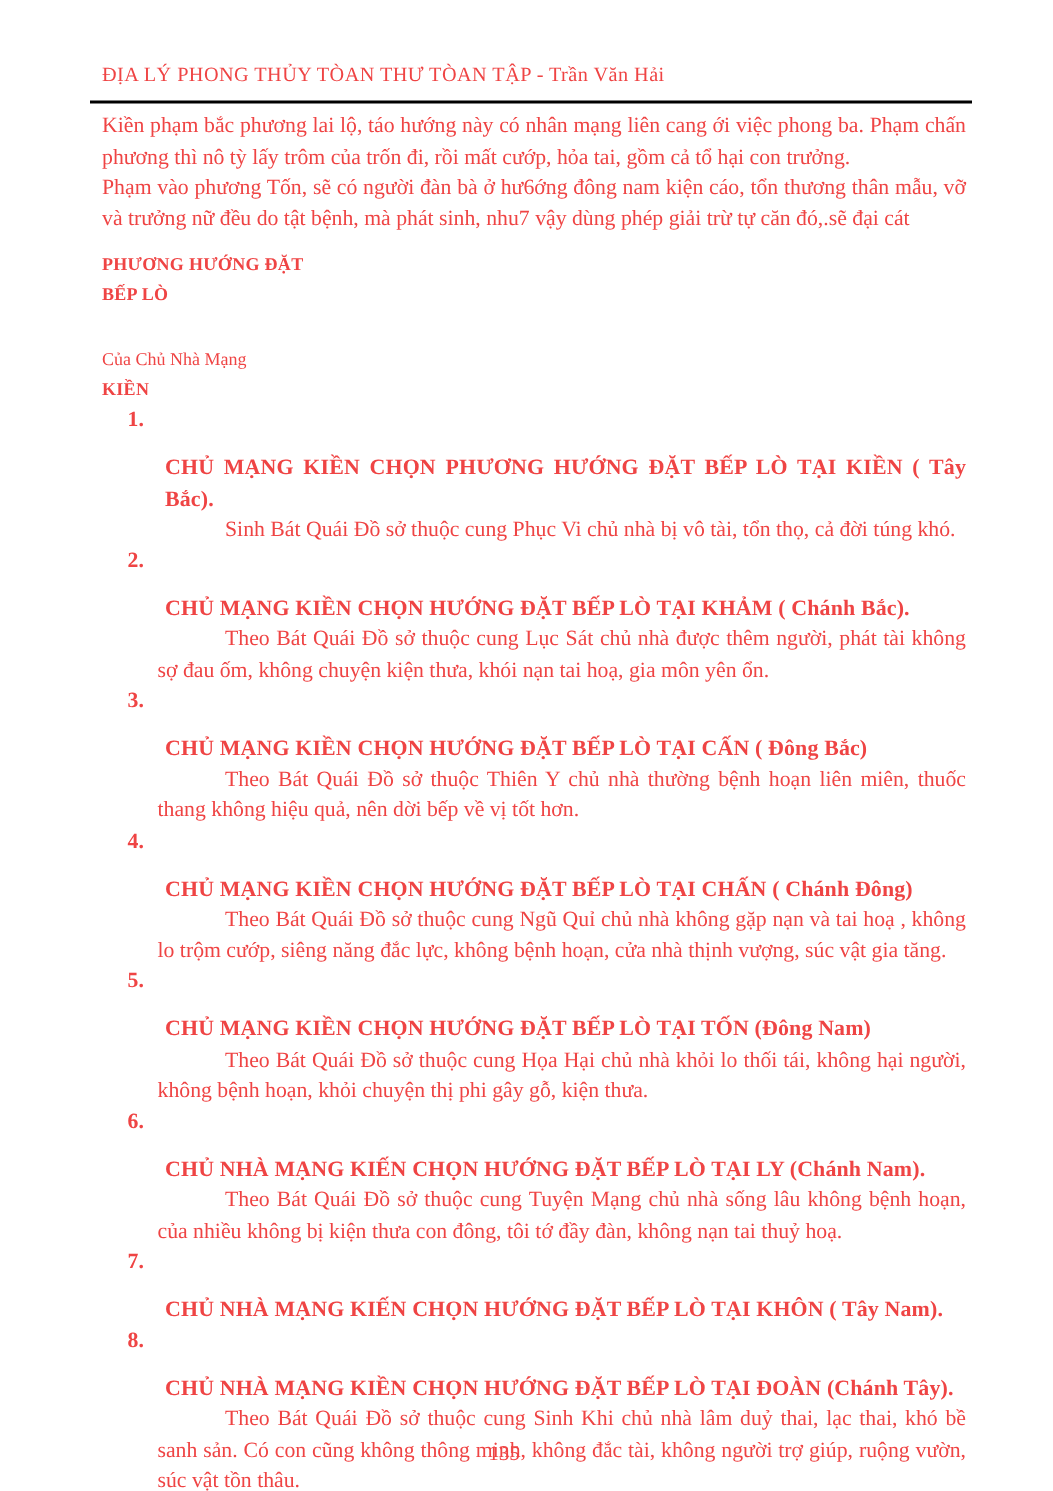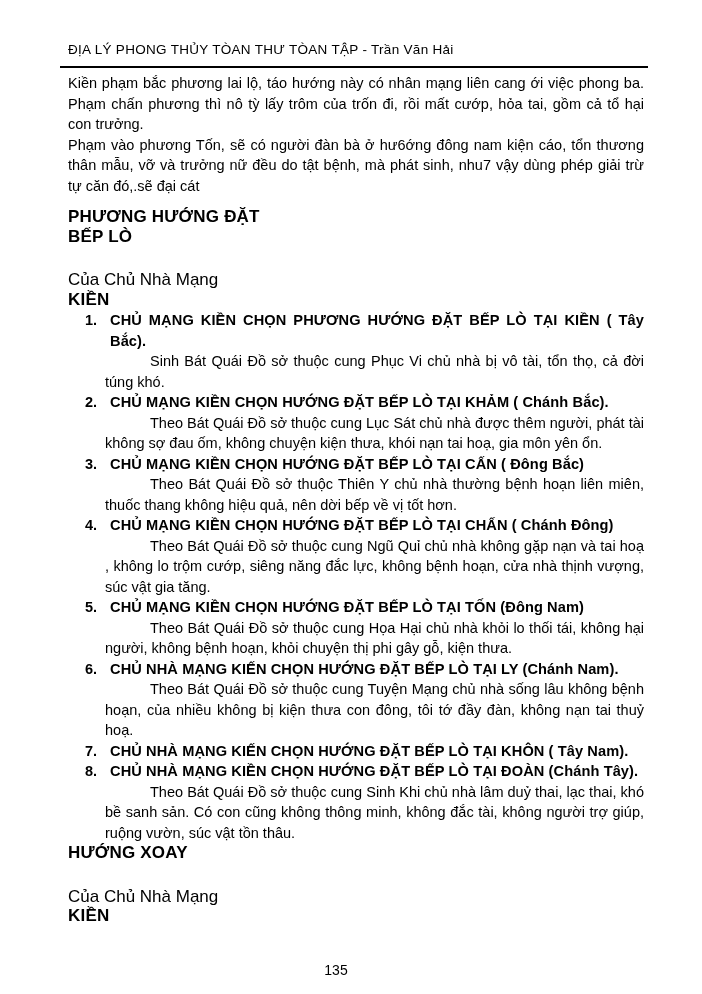--- a/index.html
+++ b/index.html
@@ -1,22 +1,22 @@
 <!DOCTYPE html>
 <html><head>
 <meta charset="utf-8">
 <style>
   html, body { margin: 0; padding: 0; background: #e8e8e8; }
   .page {
     width: 702px;
     height: 994px;
     margin: 0 auto;
     background: #ffffff;
-    font-family: Liberation Sans, sans-serif;
-    color: #000000;
+    font-family: Liberation Serif, serif;
+    color: #ef4444;
     position: relative;
     box-sizing: border-box;
     padding: 42px 58px 0 68px;
     overflow: hidden;
   }
   .header-title {
     font-size: 13.5px;
     letter-spacing: 0.3px;
     white-space: nowrap;
   }
@@ -27,21 +27,21 @@
   }
   .intro-para {
     margin: 0;
     font-size: 14.5px;
     line-height: 20.5px;
     text-align: justify;
   }
   .sec-block { margin-top: 11px; }
   .sec-block2 { margin-top: 0; }
   .sec-line {
-    font-size: 17px;
+    font-size: 12px;
     line-height: 19.5px;
     font-weight: bold;
     letter-spacing: 0.2px;
   }
   .sec-line.regular { font-weight: normal; letter-spacing: 0; margin-top: 24px; }
   .list { margin-top: 1px; }
   .item { display: flex; }
   .item-num {
     flex: none;
     width: 25px;
@@ -50,20 +50,21 @@
     font-size: 14.5px;
     line-height: 20.5px;
   }
   .item-content { flex: 1; min-width: 0; }
   .item-heading {
     font-weight: bold;
     font-size: 14.6px;
     line-height: 20.5px;
     text-align: justify;
     letter-spacing: 0.1px;
+    margin-top: 32px;
   }
   .item-body {
     font-size: 14.5px;
     line-height: 20.5px;
     text-align: justify;
     text-indent: 45px;
     margin-left: -5px;
   }
   .page-number {
     position: absolute;

